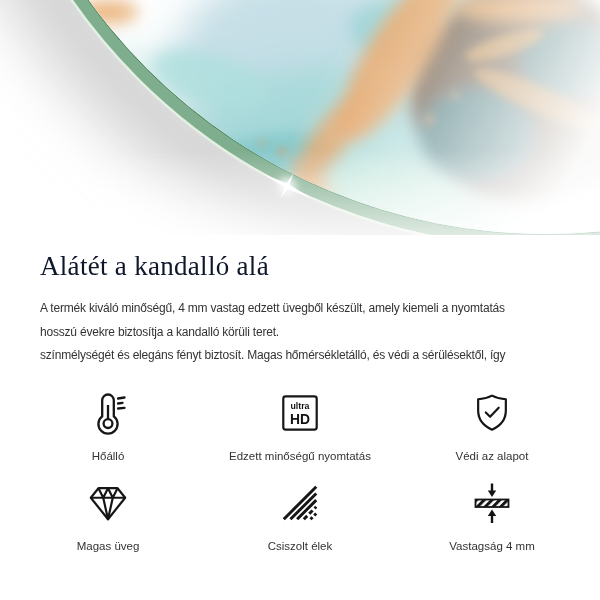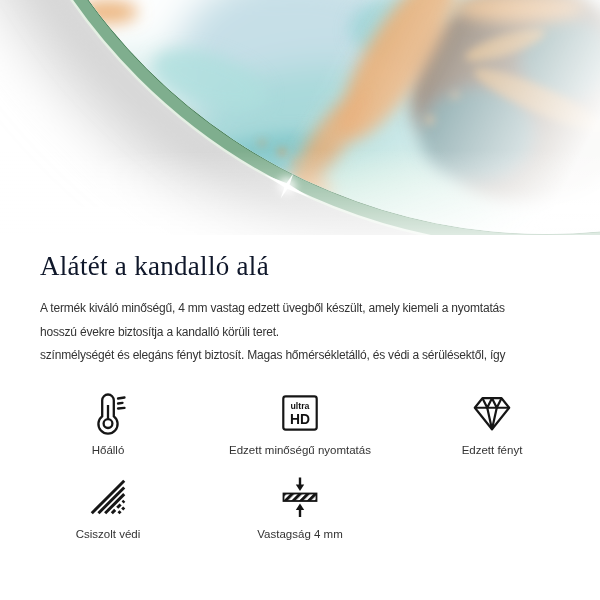--- a/index.html
+++ b/index.html
@@ -19,21 +19,21 @@
     margin:15px 40px 0;
     font-size:12px;line-height:23.5px;letter-spacing:-0.2px;
     color:#333333;white-space:nowrap;
   }
   .features{
     margin:22px 12px 0;
     display:grid;grid-template-columns:1fr 1fr 1fr;row-gap:18px;
   }
   .feature{display:flex;flex-direction:column;align-items:center;}
   .icon-box{height:46px;display:flex;align-items:center;justify-content:center;}
-  .feature-label{margin-top:8px;font-size:11.5px;color:#333333;letter-spacing:0;}
+  .feature-label{margin-top:14px;font-size:11.5px;color:#333333;letter-spacing:0;}
   .ficon{stroke:#161616;fill:none;stroke-width:2.3;}
 </style>
 </head>
 <body>
 
 <div class="hero">
   <svg width="600" height="235" viewBox="0 0 600 235" aria-hidden="true">
     <defs>
       <clipPath id="disc">
           <circle cx="546" cy="-330" r="564"></circle>
@@ -160,44 +160,53 @@
     <div class="icon-box">
       <svg width="42" height="42" viewBox="0 0 44 44">
         <rect class="ficon" x="4.5" y="4.5" width="35" height="35" rx="2.5" stroke-width="2.6"></rect>
         <text x="22" y="18" text-anchor="middle" font-family="Liberation Sans, sans-serif" font-size="9.2" font-weight="600" fill="#111">ultra</text>
         <text x="22" y="33" text-anchor="middle" font-family="Liberation Sans, sans-serif" font-size="14.5" font-weight="800" fill="#111">HD</text>
       </svg>
     </div>
     <div class="feature-label">Edzett minőségű nyomtatás</div>
   </div>
 
+  <div class="feature">
+    <div class="icon-box">
+      <svg width="42" height="42" viewBox="0 0 44 44">
+        <path class="ficon" stroke-linejoin="round" d="M22,3.8 C26.5,6.2 31.5,7.3 36.5,7.6 V19.5 C36.5,29.5 30.5,35.8 22,39.5 C13.5,35.8 7.5,29.5 7.5,19.5 V7.6 C12.5,7.3 17.5,6.2 22,3.8 Z"></path>
+        <path class="ficon" stroke-linecap="round" stroke-linejoin="round" d="M15.5,21.5 L20,26 L29,16.5"></path>
+      </svg>
+    </div>
+    <div class="feature-label">Védi az alapot</div>
+  </div>
 
   <div class="feature">
     <div class="icon-box">
       <svg width="42" height="42" viewBox="0 0 44 44">
         <path class="ficon" stroke-width="2.1" stroke-linejoin="round" d="M12,6.5 H32 L40,16.5 L22,39 L4,16.5 Z"></path>
         <path class="ficon" stroke-width="1.7" stroke-linejoin="round" d="M4,16.5 H40"></path>
         <path class="ficon" stroke-width="1.7" stroke-linejoin="round" d="M12,6.5 L17,16.5 L22,6.5 L27,16.5 L32,6.5"></path>
         <path class="ficon" stroke-width="1.7" stroke-linejoin="round" d="M17,16.5 L22,39 L27,16.5"></path>
       </svg>
     </div>
-    <div class="feature-label">Edzett fényt</div>
+    <div class="feature-label">Magas üveg</div>
   </div>
 
   <div class="feature">
     <div class="icon-box">
       <svg width="42" height="42" viewBox="0 0 44 44">
         <line x1="5" y1="39" x2="39" y2="5" stroke="#161616" stroke-width="3.1"></line>
         <line x1="12" y1="39" x2="39" y2="12" stroke="#161616" stroke-width="3.1"></line>
         <line x1="19" y1="39" x2="39" y2="19" stroke="#161616" stroke-width="3.1"></line>
         <line x1="26" y1="39" x2="39" y2="26" stroke="#161616" stroke-width="3.1" stroke-dasharray="5 3"></line>
         <line x1="33" y1="39" x2="39" y2="33" stroke="#161616" stroke-width="3.1" stroke-dasharray="3 2.5"></line>
       </svg>
     </div>
-    <div class="feature-label">Csiszolt védi</div>
+    <div class="feature-label">Csiszolt élek</div>
   </div>
 
   <div class="feature">
     <div class="icon-box">
       <svg width="44" height="44" viewBox="0 0 44 44">
         <defs>
           <pattern id="hatchPat" patternUnits="userSpaceOnUse" width="5.5" height="5.5" patternTransform="rotate(45)">
             <rect x="0" y="0" width="3" height="5.5" fill="#141414"></rect>
           </pattern>
         </defs>

